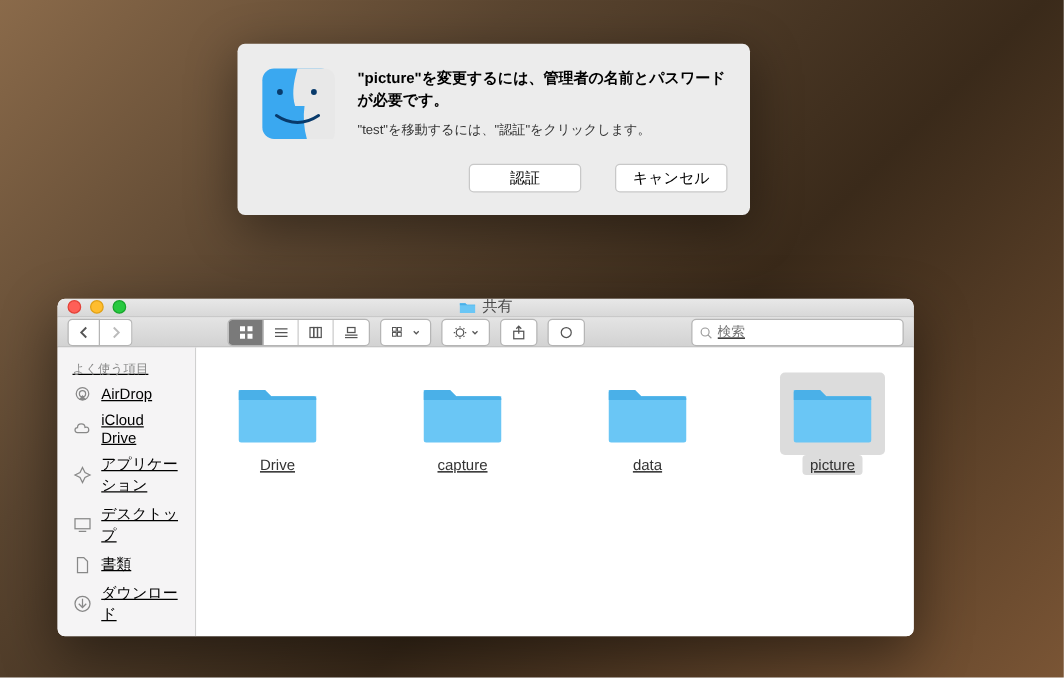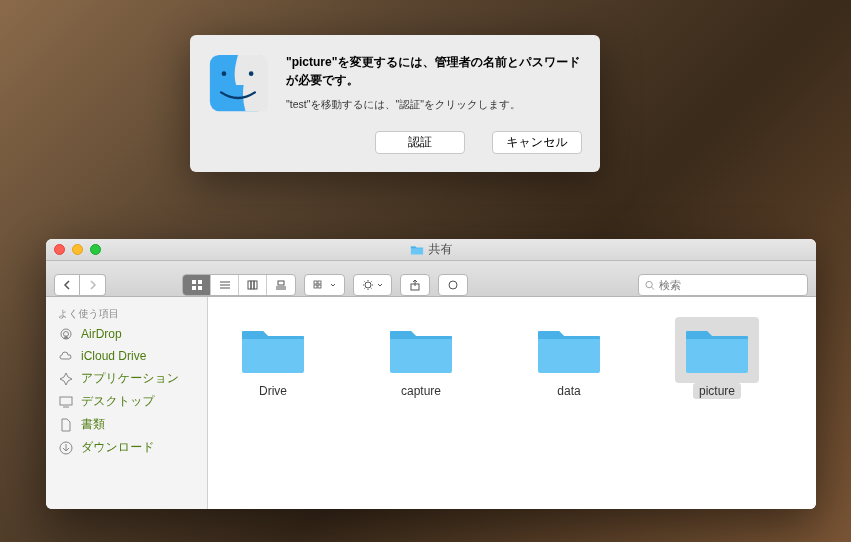--- a/index.html
+++ b/index.html
@@ -9,21 +9,21 @@
 .dialog { position: absolute; left: 190px; top: 35px; width: 410px; background: #ececec; border-radius: 6px; box-shadow: 0 10px 40px rgba(0,0,0,0.4); padding: 18px; }
 .dialog-body { display: flex; gap: 18px; }
 .finder-icon { width: 60px; height: 60px; flex-shrink: 0; }
 .dialog-text { flex: 1; }
 .dialog-title { font-size: 12px; font-weight: bold; color: #000; line-height: 1.5; margin-bottom: 8px; }
 .dialog-msg { font-size: 10.5px; color: #333; line-height: 1.4; }
 .dialog-buttons { display: flex; justify-content: flex-end; gap: 27px; margin-top: 18px; }
 .btn { background: #fff; border: 1px solid #c8c8c8; border-radius: 4px; padding: 2px 0; font-size: 12px; width: 90px; text-align: center; cursor: pointer; }
 
 
-.finder { position: absolute; left: 46px; top: 239px; width: 770px; height: 270px; background: #fff; border-radius: 6px; box-shadow: 0 15px 45px rgba(0,0,0,0.45); overflow: hidden; display: flex; flex-direction: column; }
+.finder { position: absolute; left: 46px; top: 239px; width: 685px; height: 270px; background: #fff; border-radius: 6px; box-shadow: 0 15px 45px rgba(0,0,0,0.45); overflow: hidden; display: flex; flex-direction: column; text-decoration: underline; }
 .titlebar { height: 22px; background: linear-gradient(#e8e8e8, #d8d8d8); display: flex; align-items: center; padding: 0 8px; border-bottom: 1px solid #bbb; }
 .traffic { display: flex; gap: 7px; }
 .tl { width: 11px; height: 11px; border-radius: 50%; }
 .tl.red { background: #ff5f57; border: 0.5px solid #e24238; }
 .tl.yellow { background: #ffbd2e; border: 0.5px solid #e1a116; }
 .tl.green { background: #28c940; border: 0.5px solid #17a62b; }
 .wtitle { position: absolute; left: 0; right: 0; text-align: center; font-size: 12px; color: #4a4a4a; display: flex; align-items: center; justify-content: center; gap: 5px; pointer-events: none; }
 .wtitle svg { width: 14px; height: 14px; }
 
 .toolbar { height: 36px; background: linear-gradient(#e4e4e4, #d2d2d2); border-bottom: 1px solid #b5b5b5; display: flex; align-items: flex-end; padding: 0 8px; gap: 8px; }
@@ -36,21 +36,21 @@
 .seg-btn:last-child { border-right: none; }
 .seg-btn.active { background: #7a7a7a; }
 .tb-btn { height: 22px; padding: 0 8px; background: #fff; border: 1px solid #b5b5b5; border-radius: 4px; display: flex; align-items: center; gap: 3px; cursor: pointer; }
 .spacer { flex: 1; }
 .search { width: 170px; height: 22px; background: #fff; border: 1px solid #b5b5b5; border-radius: 4px; display: flex; align-items: center; padding: 0 6px; gap: 4px; }
 .search input { border: none; outline: none; font-size: 11px; width: 100%; background: transparent; }
 
 .body { flex: 1; display: flex; }
 .sidebar { width: 162px; background: #f5f4f5; border-right: 1px solid #d0d0d0; padding: 6px 0; overflow: hidden; }
 .sb-header { font-size: 10px; color: #888; padding: 4px 12px 2px; font-weight: 500; }
-.sb-item { display: flex; align-items: center; gap: 7px; padding: 3px 12px; font-size: 12px; color: #4d7c0f; cursor: pointer; }
+.sb-item { display: flex; align-items: center; gap: 7px; padding: 3px 12px; font-size: 12px; color: #000000; cursor: pointer; }
 .sb-item svg { width: 16px; height: 16px; flex-shrink: 0; }
 
 .content { flex: 1; background: #fff; padding: 20px 10px; display: flex; gap: 38px; align-items: flex-start; }
 .folder { display: flex; flex-direction: column; align-items: center; width: 110px; cursor: pointer; }
 .folder-icon { width: 68px; height: 54px; margin-bottom: 4px; }
 .folder-label { font-size: 12px; color: #333; padding: 1px 6px; border-radius: 3px; }
 .folder.selected .folder-icon-wrap { background: #dcdcdc; border-radius: 4px; padding: 4px 8px; }
 .folder.selected .folder-label { background: #dcdcdc; }
 .folder-icon-wrap { padding: 4px 8px; }
 

